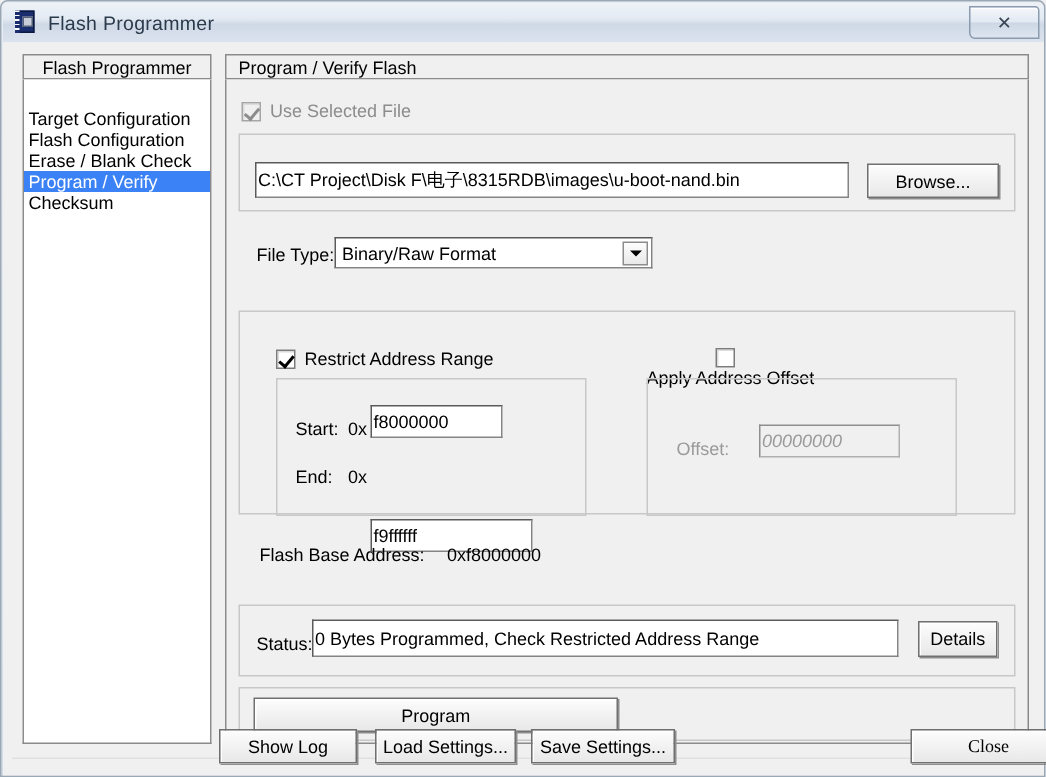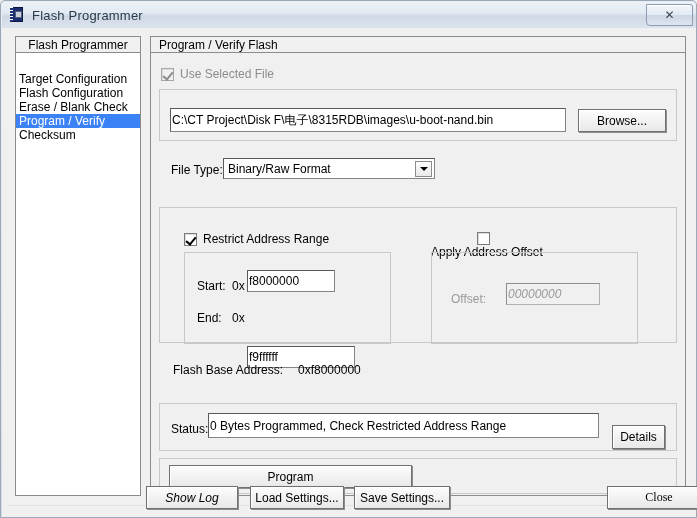--- a/index.html
+++ b/index.html
@@ -205,25 +205,25 @@
       <div class="group" style="position:absolute;left:280px;top:199px;width:207px;height:92px;"></div>
       <div class="lbl" style="left:300px;top:239px;color:#9a9a9a;">Offset:</div>
       <div class="field dis" style="position:absolute;left:355px;top:230px;width:94px;height:22px;font-style:italic;">00000000</div>
 
       <div class="lbl" style="left:22px;top:310px;">Flash Base Address:</div>
       <div class="lbl" style="left:147px;top:310px;">0xf8000000</div>
 
       <div class="group" style="position:absolute;left:8px;top:350px;width:518px;height:48px;"></div>
       <div class="lbl" style="left:20px;top:369px;">Status:</div>
       <div class="field" style="position:absolute;left:57px;top:360px;width:391px;height:25px;">0 Bytes Programmed, Check Restricted Address Range</div>
-      <div class="btn" style="position:absolute;left:461px;top:361px;width:53px;height:24px;margin-top:11px;">Details</div>
+      <div class="btn" style="position:absolute;left:461px;top:361px;width:53px;height:24px;">Details</div>
 
       <div class="group" style="position:absolute;left:8px;top:405px;width:518px;height:36px;"></div>
       <div class="btn" style="position:absolute;left:18px;top:412px;width:243px;height:23px;">Program</div>
     </div>
 
     <div class="sep-line" style="left:6px;top:477px;width:682px;"></div>
-    <div class="btn" style="position:absolute;left:144px;top:458px;width:92px;height:23px;font-style:italic;">Show Log</div>
+    <div class="btn" style="position:absolute;left:144px;top:458px;width:92px;height:23px;">Show Log</div>
     <div class="btn" style="position:absolute;left:248px;top:458px;width:94px;height:23px;">Load Settings...</div>
     <div class="btn" style="position:absolute;left:352px;top:458px;width:96px;height:23px;">Save Settings...</div>
     <div class="btn" style="position:absolute;left:605px;top:458px;width:104px;height:23px;font-family:Liberation Serif, serif;">Close</div>
   </div>
 </div>
 
 </body></html>

